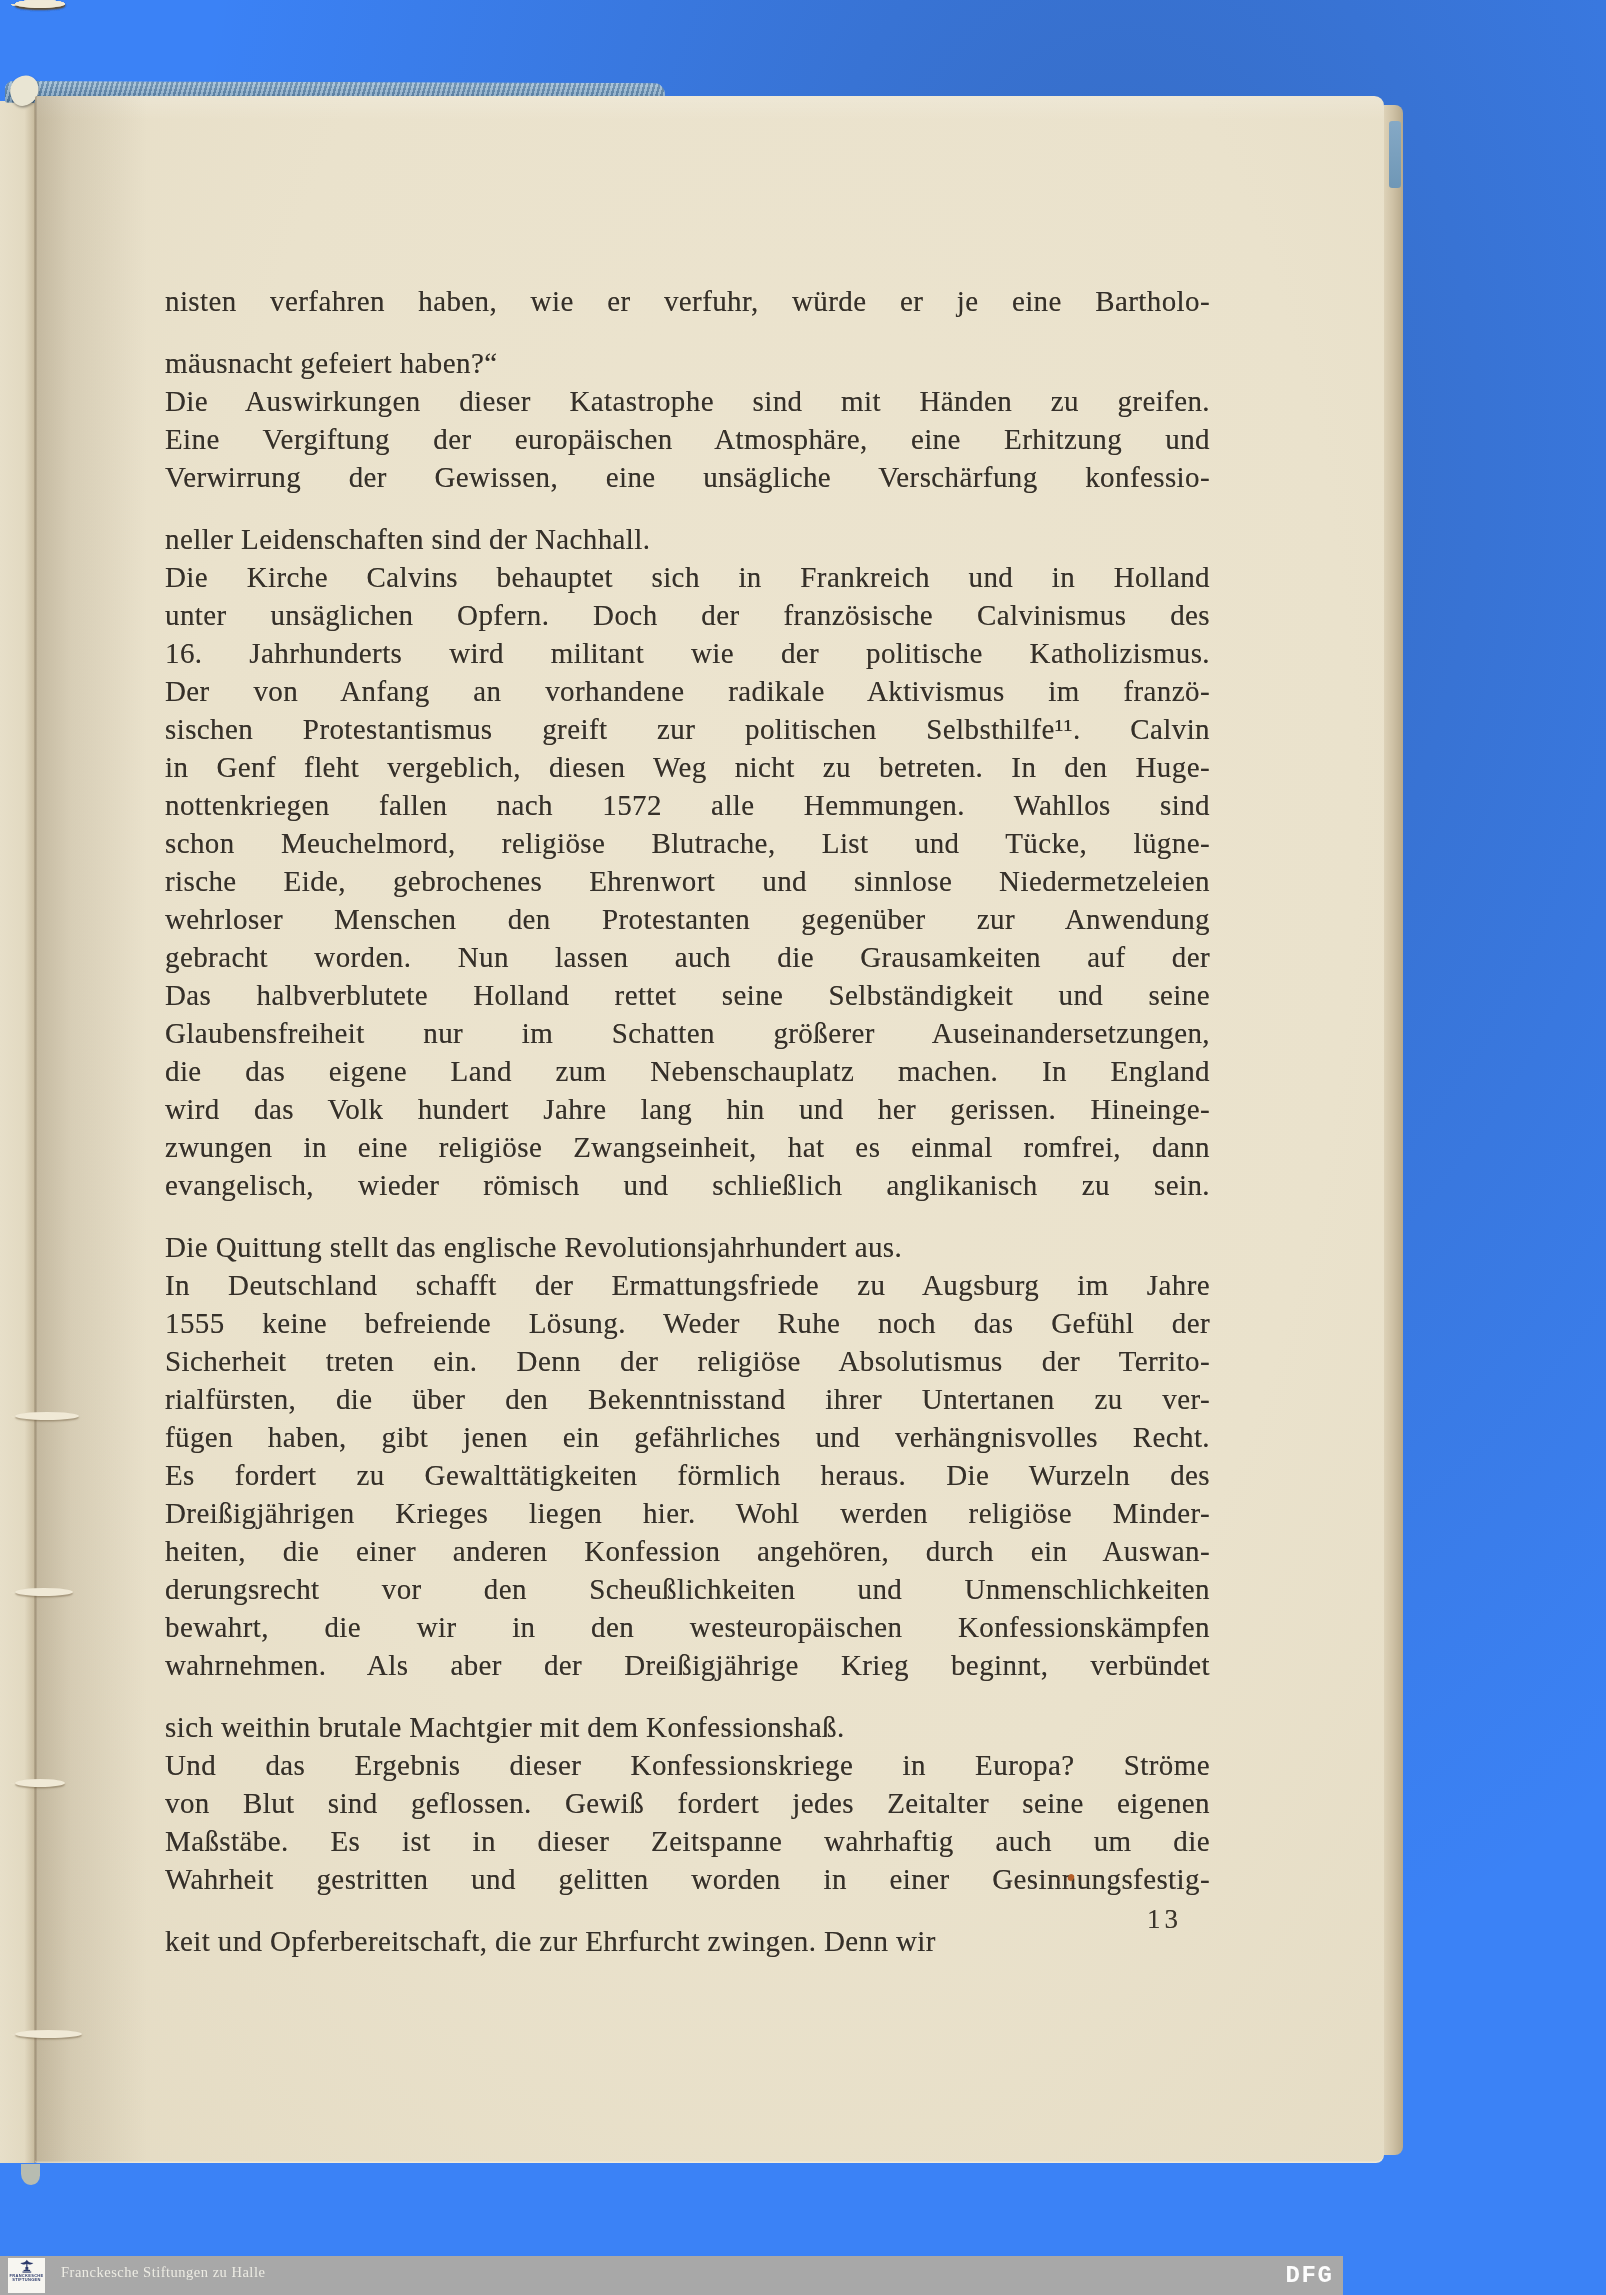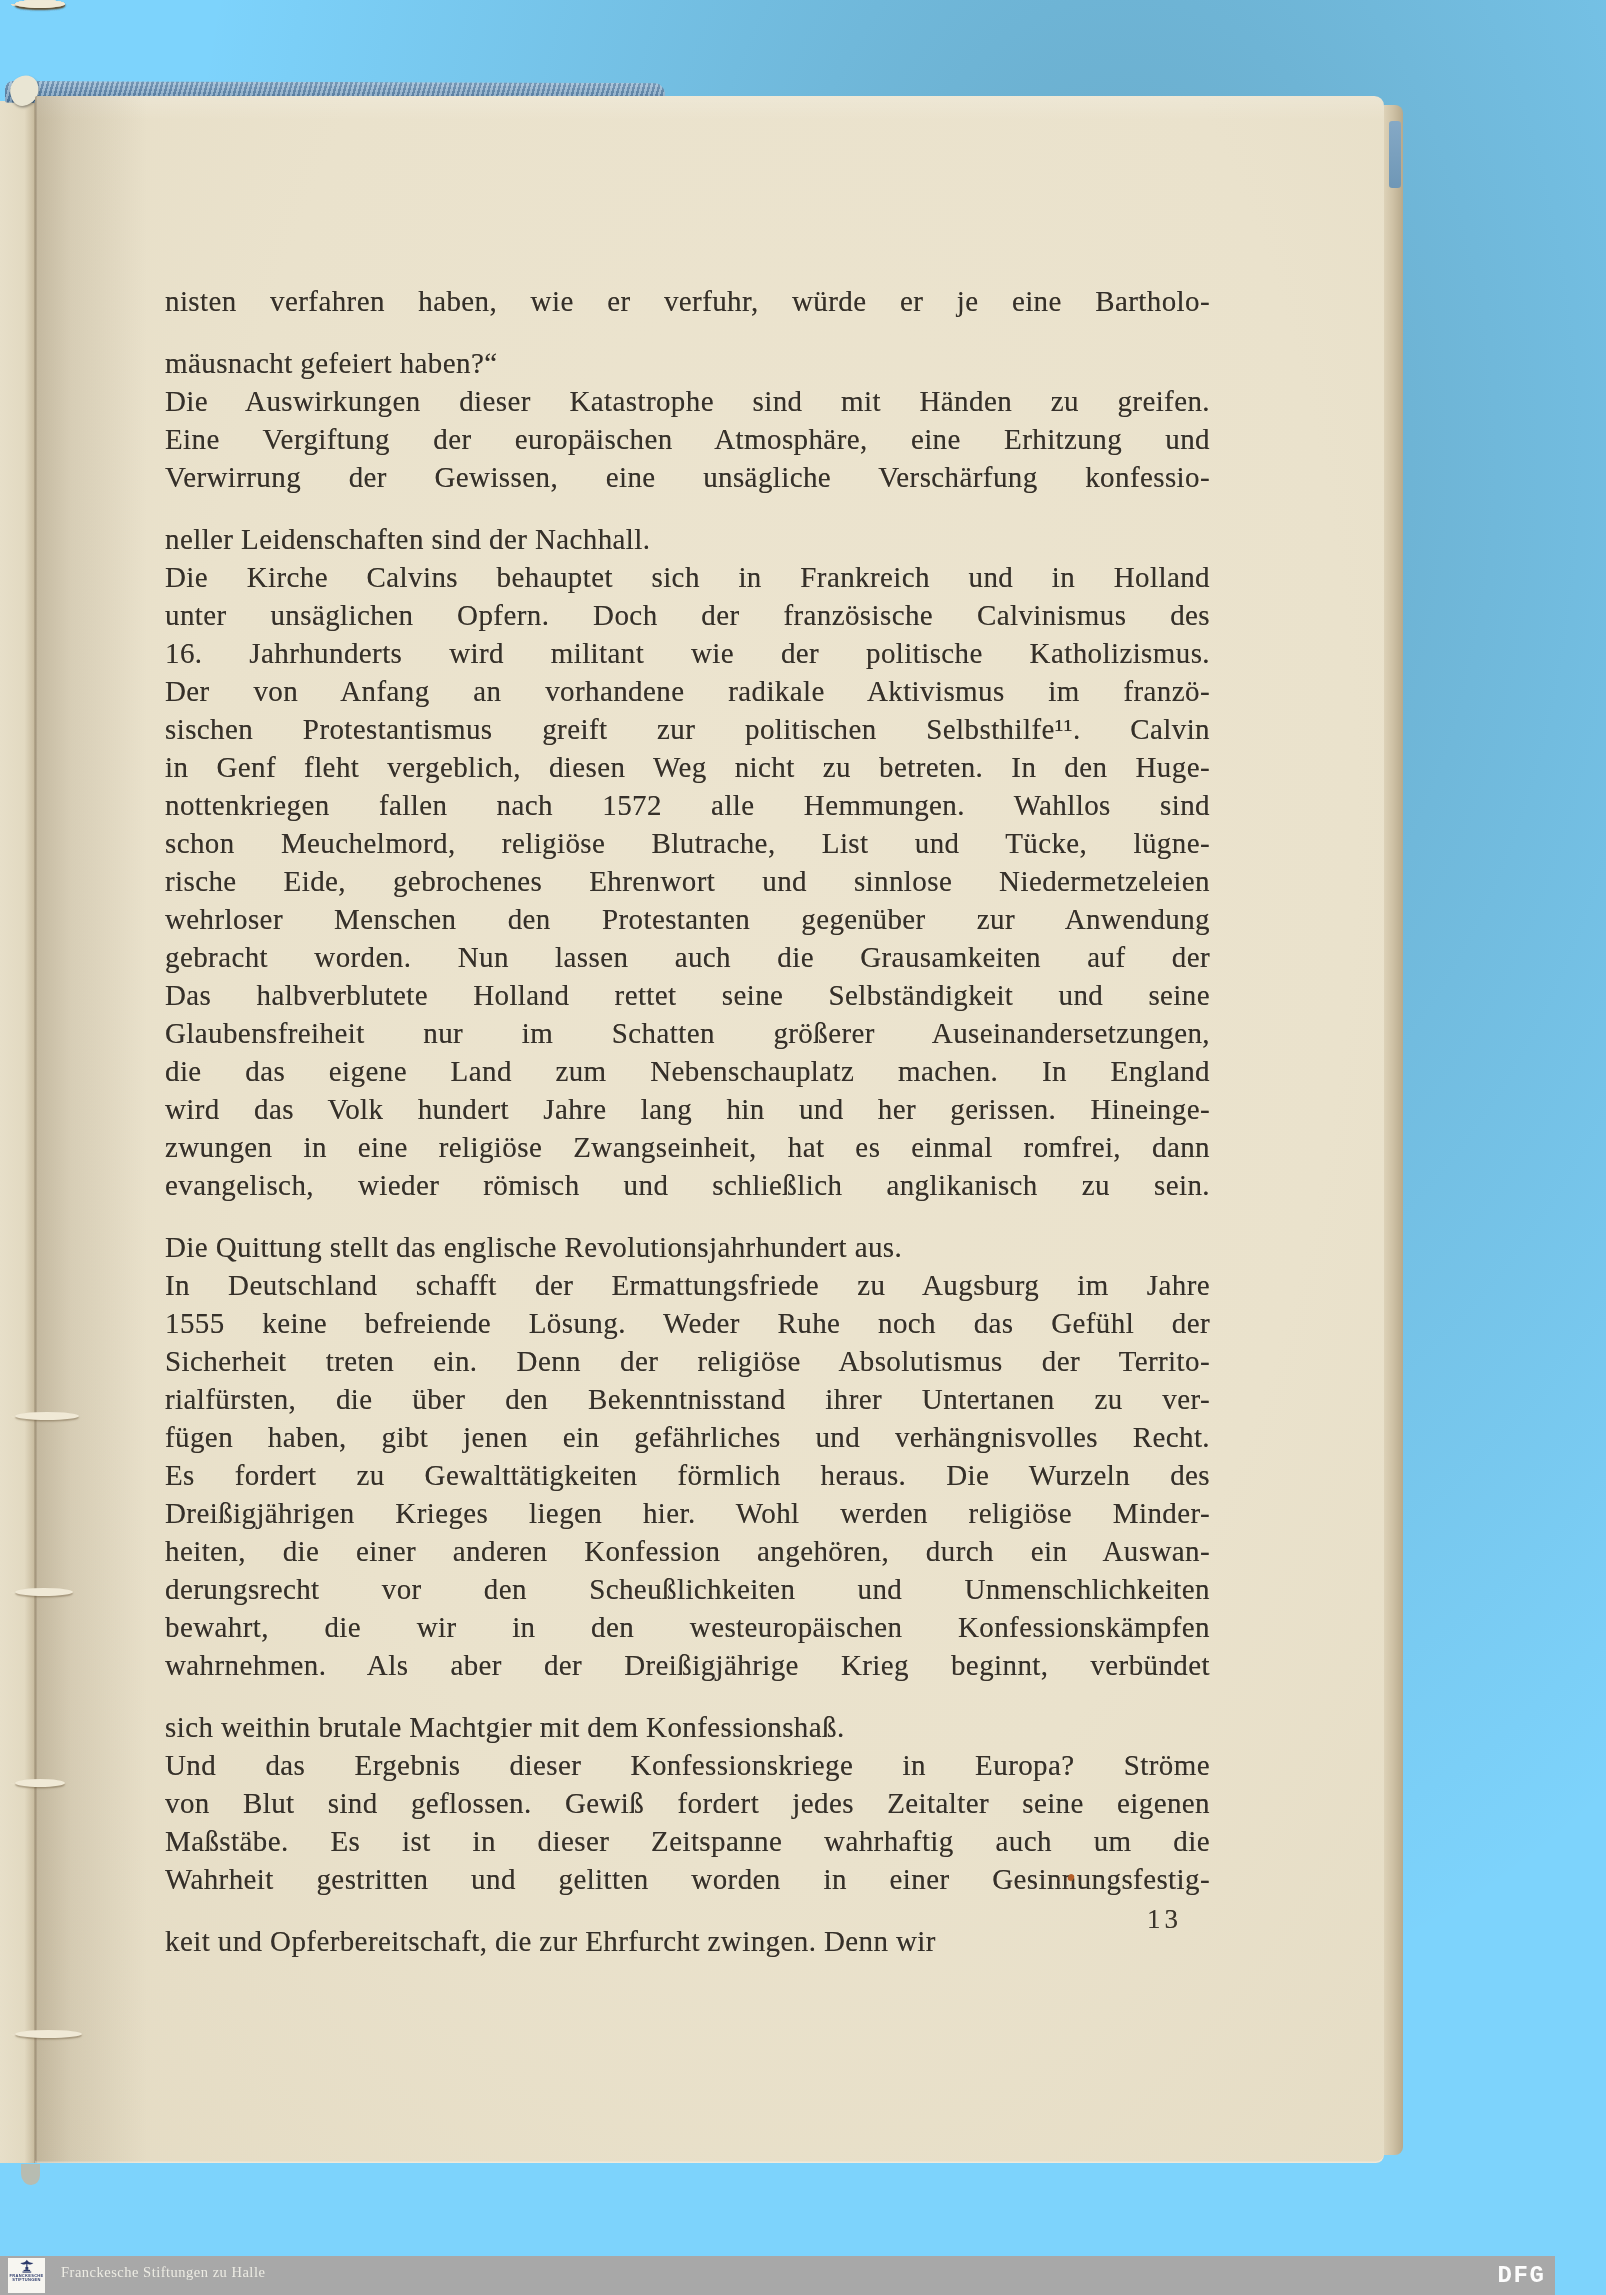--- a/index.html
+++ b/index.html
@@ -1,16 +1,16 @@
 <!DOCTYPE html>
 <html style="font-size:13px"><head>
 <meta charset="utf-8">
 <style>
   html,body{margin:0;padding:0;background:#000;}
-  .stage{position:relative;width:1607px;height:2295px;background:#7dd3fc;overflow:hidden;
+  .stage{position:relative;width:1607px;height:2295px;background:#3b82f6;overflow:hidden;
          font-family:"Liberation Serif","DejaVu Serif",serif;}
   
   .stage::before{content:"";position:absolute;inset:0;
     background:radial-gradient(ellipse at 70% 20%, rgba(40,35,30,.25), rgba(0,0,0,0) 60%);
     pointer-events:none;}
 
   
   .facing-sliver{position:absolute;left:0;top:101px;width:35px;height:2062px;
     background:linear-gradient(to right,#e7dfc9 0%,#e2d9c1 70%,#c9bda1 96%,#a3957a 100%);}
 
@@ -63,21 +63,21 @@
     text-shadow:0 0 0.5px rgba(55,45,30,.55);}
   .line{text-align:justify;text-align-last:justify;white-space:normal;}
   .line.end{text-align-last:left;margin-top:24px;}
 
   .page-number{position:absolute;left:1147px;top:1904px;font-size:27px;color:#3b352c;
     letter-spacing:4px;text-shadow:0 0 0.5px rgba(55,45,30,.5);}
   .speck{position:absolute;left:1068px;top:1874px;width:5.6px;height:7.2px;
     background:#b55f28;border-radius:50%;transform:rotate(25deg);}
 
   
-  .footer{position:absolute;left:0;top:2256px;width:1555px;height:39px;background:#a8a8a8;
+  .footer{position:absolute;left:0;top:2256px;width:1343px;height:39px;background:#a8a8a8;
     font-family:"Liberation Serif","DejaVu Serif",serif;}
   .logo-tile{position:absolute;left:8px;top:1.6px;width:37px;height:35px;background:#f7f6f1;
     display:flex;flex-direction:column;align-items:center;justify-content:flex-start;
     padding-top:1.6px;box-sizing:border-box;}
   .logo-emblem{width:17.7px;height:14.5px;display:block;}
   .logo-caption{font-family:"Liberation Sans","DejaVu Sans",sans-serif;font-size:4px;
     line-height:4.4px;color:#2c3a6b;letter-spacing:0.3px;text-align:center;font-weight:bold;}
   .footer-title{position:absolute;left:61px;top:8px;font-size:14.5px;color:#edece4;
     letter-spacing:0.5px;}
   .dfg-logo{position:absolute;right:9.6px;top:6px;font-family:Liberation Mono, monospace;

